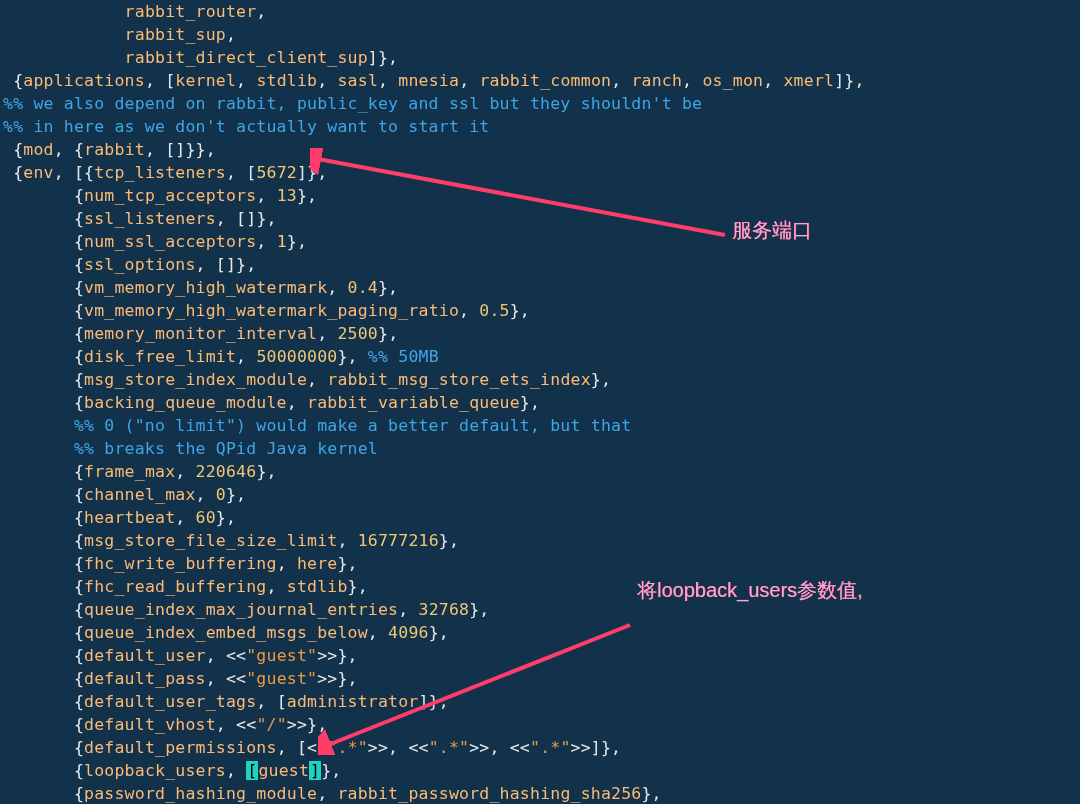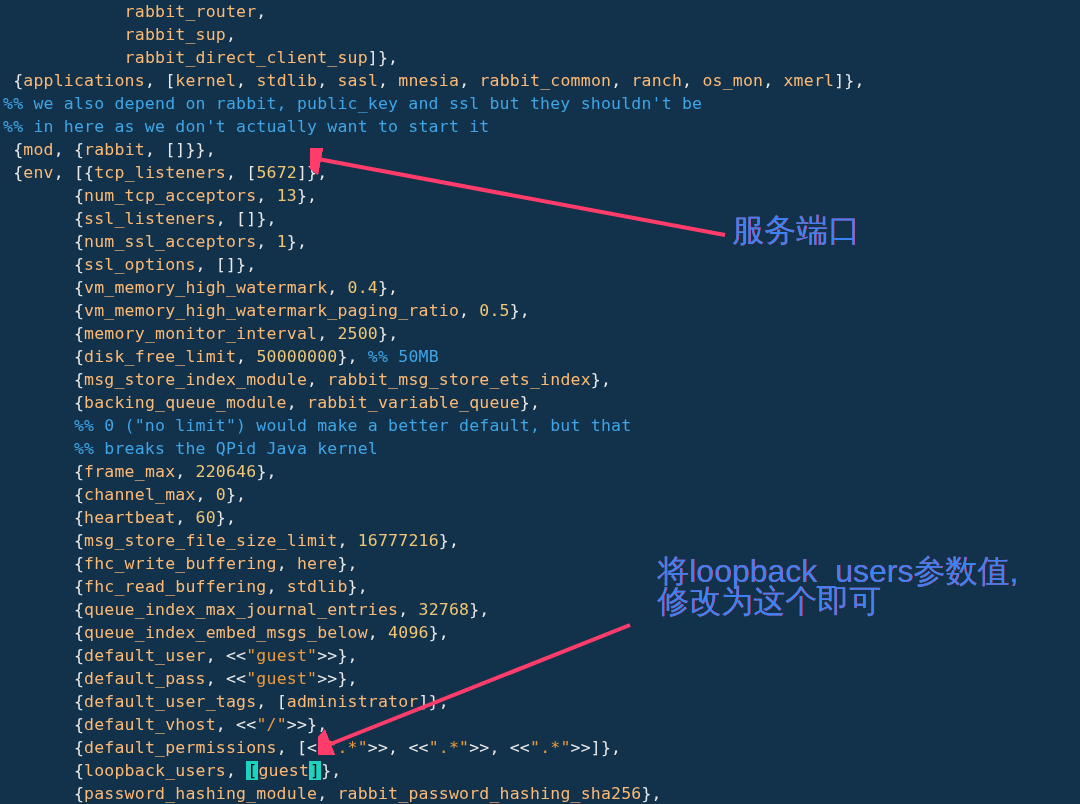--- a/index.html
+++ b/index.html
@@ -4,24 +4,24 @@
 <style>
   html,body{margin:0;padding:0;background:#12324c;width:1080px;height:804px;overflow:hidden;
     font-family:"Menlo","Monaco","Consolas",monospace;font-size:16.5px;line-height:23px;}
   .code{position:absolute;top:0;left:3px;white-space:pre;letter-spacing:0.2px;}
   .r{color:#fdba74;}      
   .w{color:#e9e9e9;}      
   .y{color:#f0c674;text-align:right;}      
   .o{color:#ec9b3b;}      
   .b{color:#3fa5e6;}      
   .hi{background:#1dd3c0;padding:0 1px;}
-  .note{position:absolute;color:#3b82f6;font-family:"PingFang SC","Heiti SC","Microsoft YaHei",sans-serif;
-        font-size:32px;line-height:30px;text-shadow:0.5px 0 0 #ff3c6a;}
+  .note{position:absolute;color:#f9a8d4;font-family:"PingFang SC","Heiti SC","Microsoft YaHei",sans-serif;
+        font-size:20px;line-height:30px;text-shadow:0.5px 0 0 #ff3c6a;}
   .note1{left:732px;top:215px;}
-  .note2{left:637px;top:556px;margin-left:20px;}
+  .note2{left:637px;top:575px;}
   svg.arrow{position:absolute;pointer-events:none;}
   .a1{left:310px;top:148px;width:420px;height:100px;}
   .a2{left:318px;top:615px;width:320px;height:140px;}
 </style>
 </head>
 <body>
 
 <div class="code" id="code"><span class="w">            </span><span class="r">rabbit_router</span><span class="w">,</span>
 <span class="w">            </span><span class="r">rabbit_sup</span><span class="w">,</span>
 <span class="w">            </span><span class="r">rabbit_direct_client_sup</span><span class="w">]},</span>
@@ -56,21 +56,20 @@
 <span class="w">       {</span><span class="r">default_vhost</span><span class="w">, &lt;&lt;</span><span class="o">"/"</span><span class="w">&gt;&gt;</span><span class="w">},</span>
 <span class="w">       {</span><span class="r">default_permissions</span><span class="w">, [&lt;&lt;</span><span class="o">".*"</span><span class="w">&gt;&gt;, &lt;&lt;</span><span class="o">".*"</span><span class="w">&gt;&gt;, &lt;&lt;</span><span class="o">".*"</span><span class="w">&gt;&gt;]},</span>
 <span class="w">       {</span><span class="r">loopback_users</span><span class="w">, </span><span class="hi">[</span><span class="r">guest</span><span class="hi">]</span><span class="w">},</span>
 <span class="w">       {</span><span class="r">password_hashing_module</span><span class="w">, </span><span class="r">rabbit_password_hashing_sha256</span><span class="w">},</span>
 </div>
 
 <div class="note note1">服务端口</div>
 
 <div class="note note2">
   <span>将loopback_users参数值,</span><br>
-  <span>修改为这个即可</span>
 </div>
 
 <svg class="arrow a1" viewBox="0 0 420 100">
   <defs>
     <marker id="ah1" viewBox="0 0 10 10" refX="1" refY="5" markerWidth="8" markerHeight="8" orient="auto">
       <path d="M0,0 L10,5 L0,10 z" fill="#ff3c6a"></path>
     </marker>
   </defs>
   <line x1="415" y1="87" x2="8" y2="11" stroke="#ff3c6a" stroke-width="4" marker-end="url(#ah1)"></line>
 </svg>

